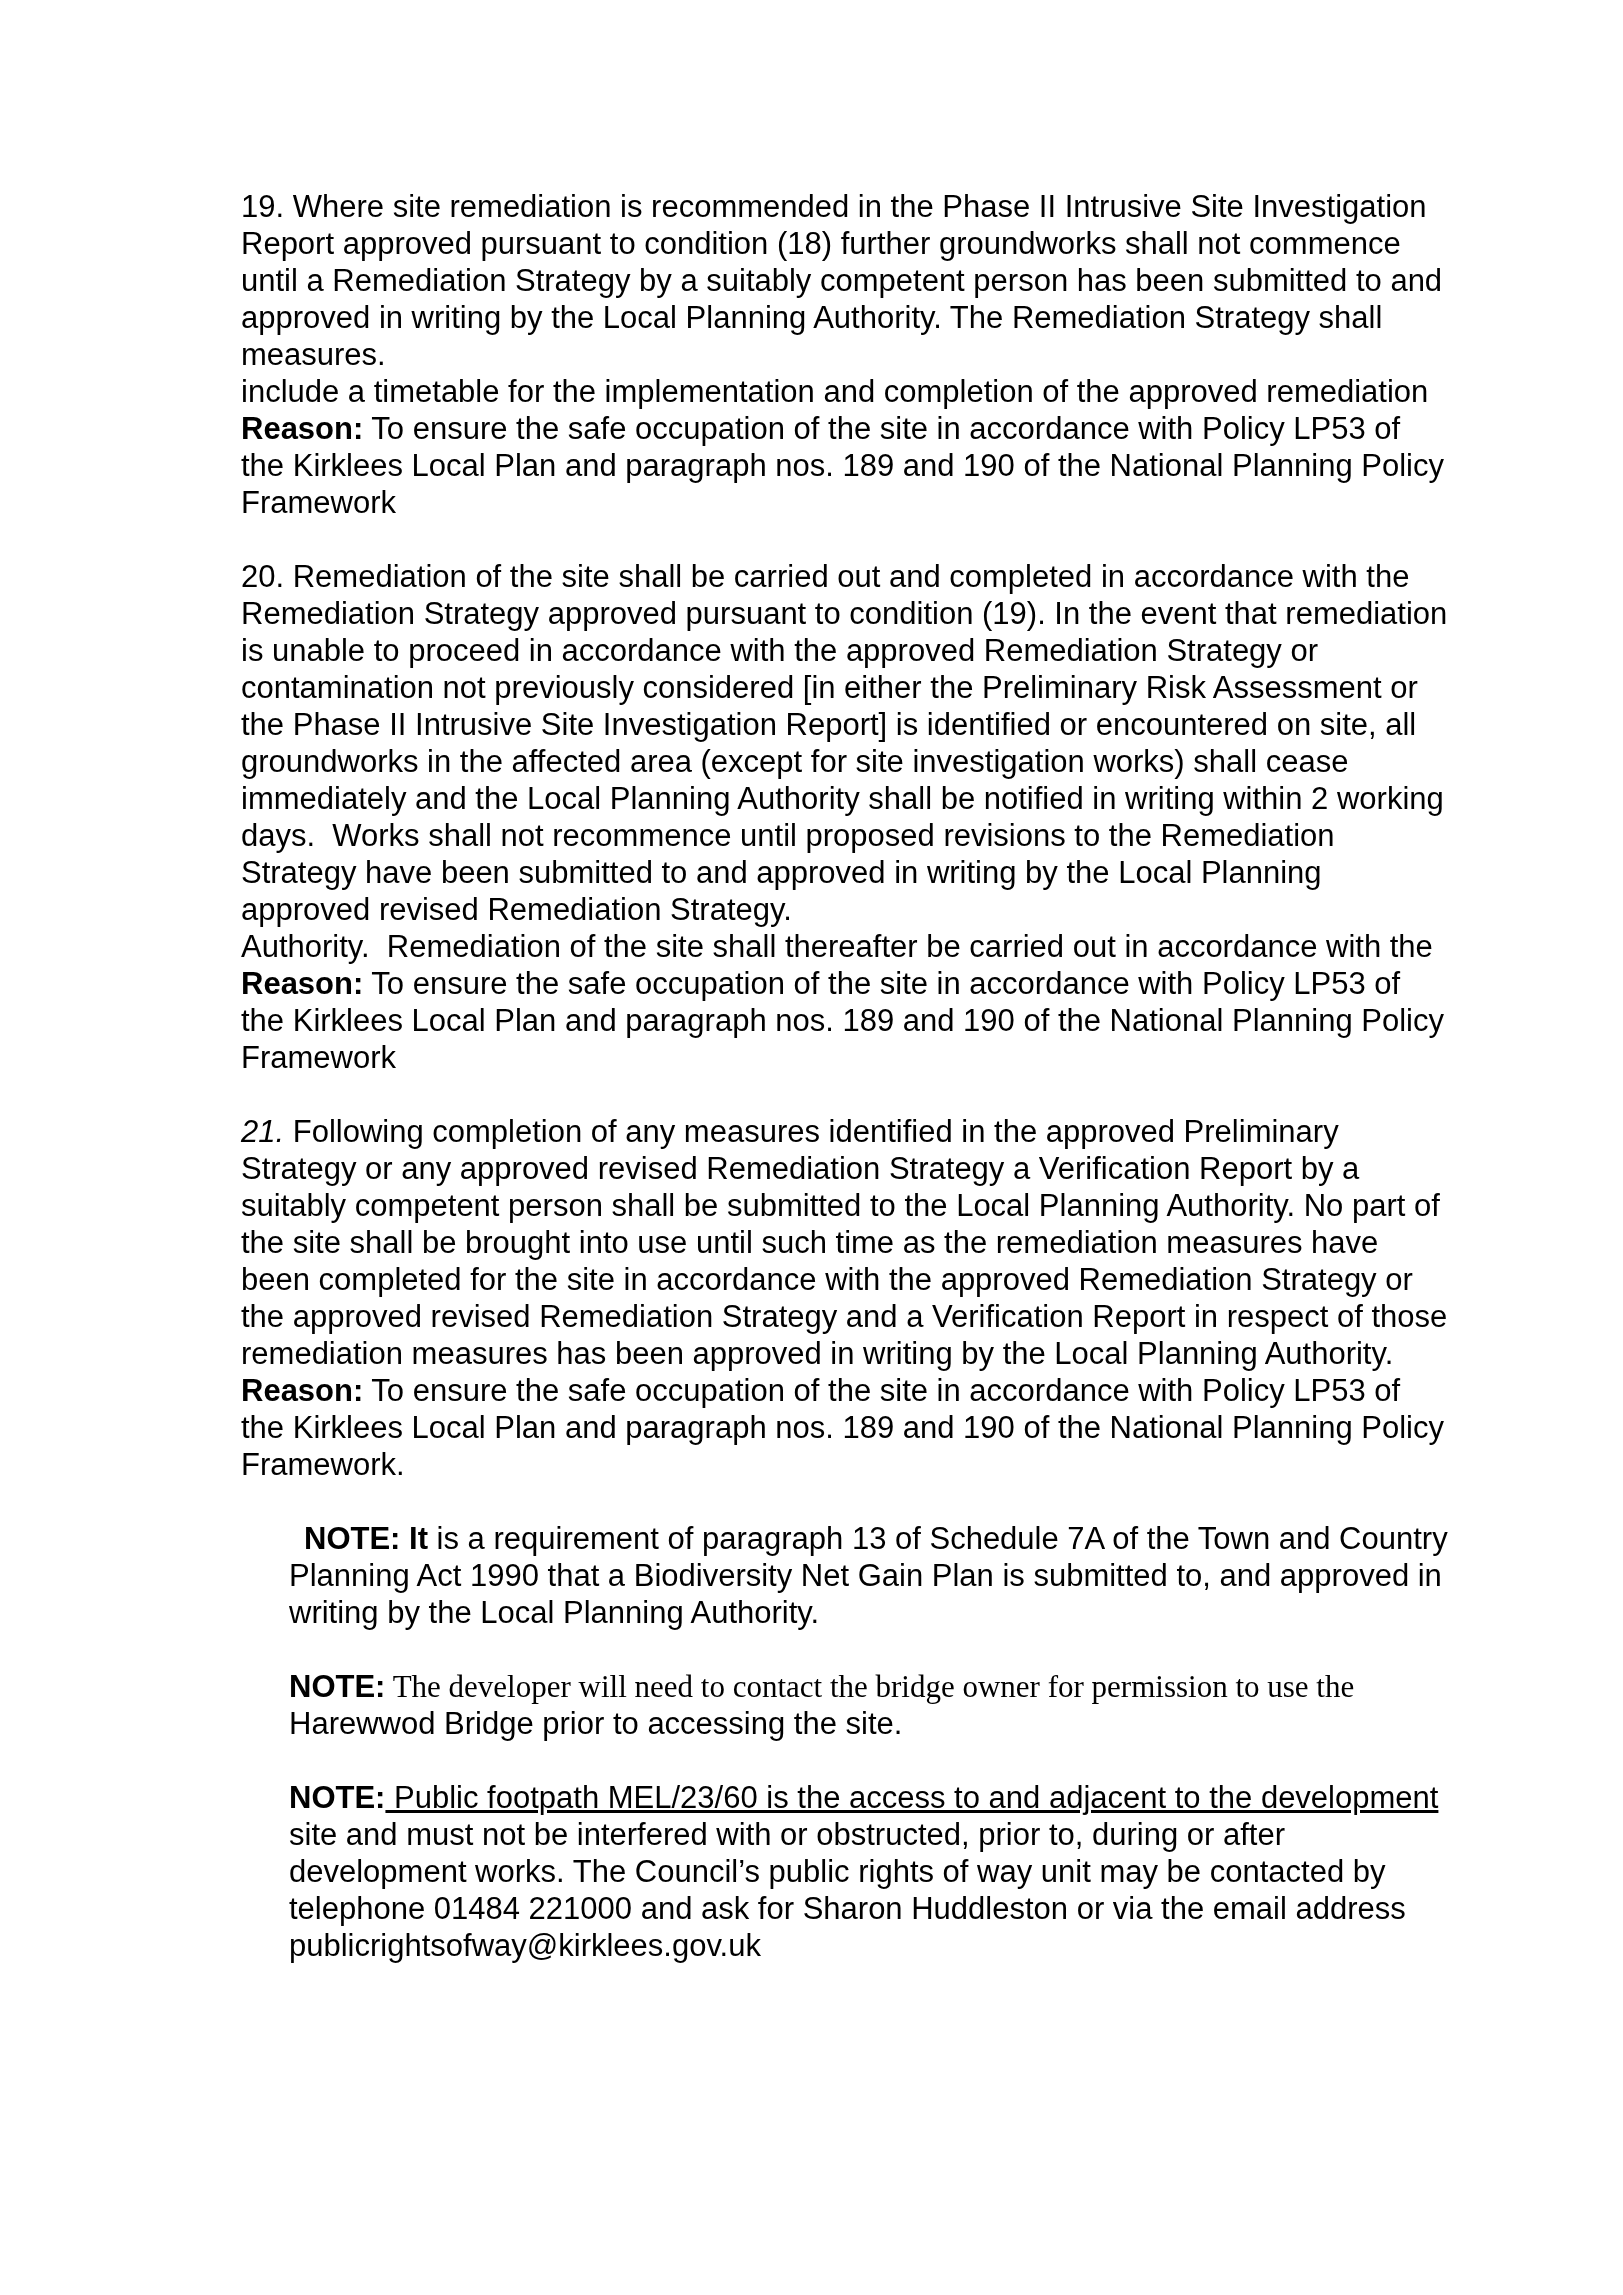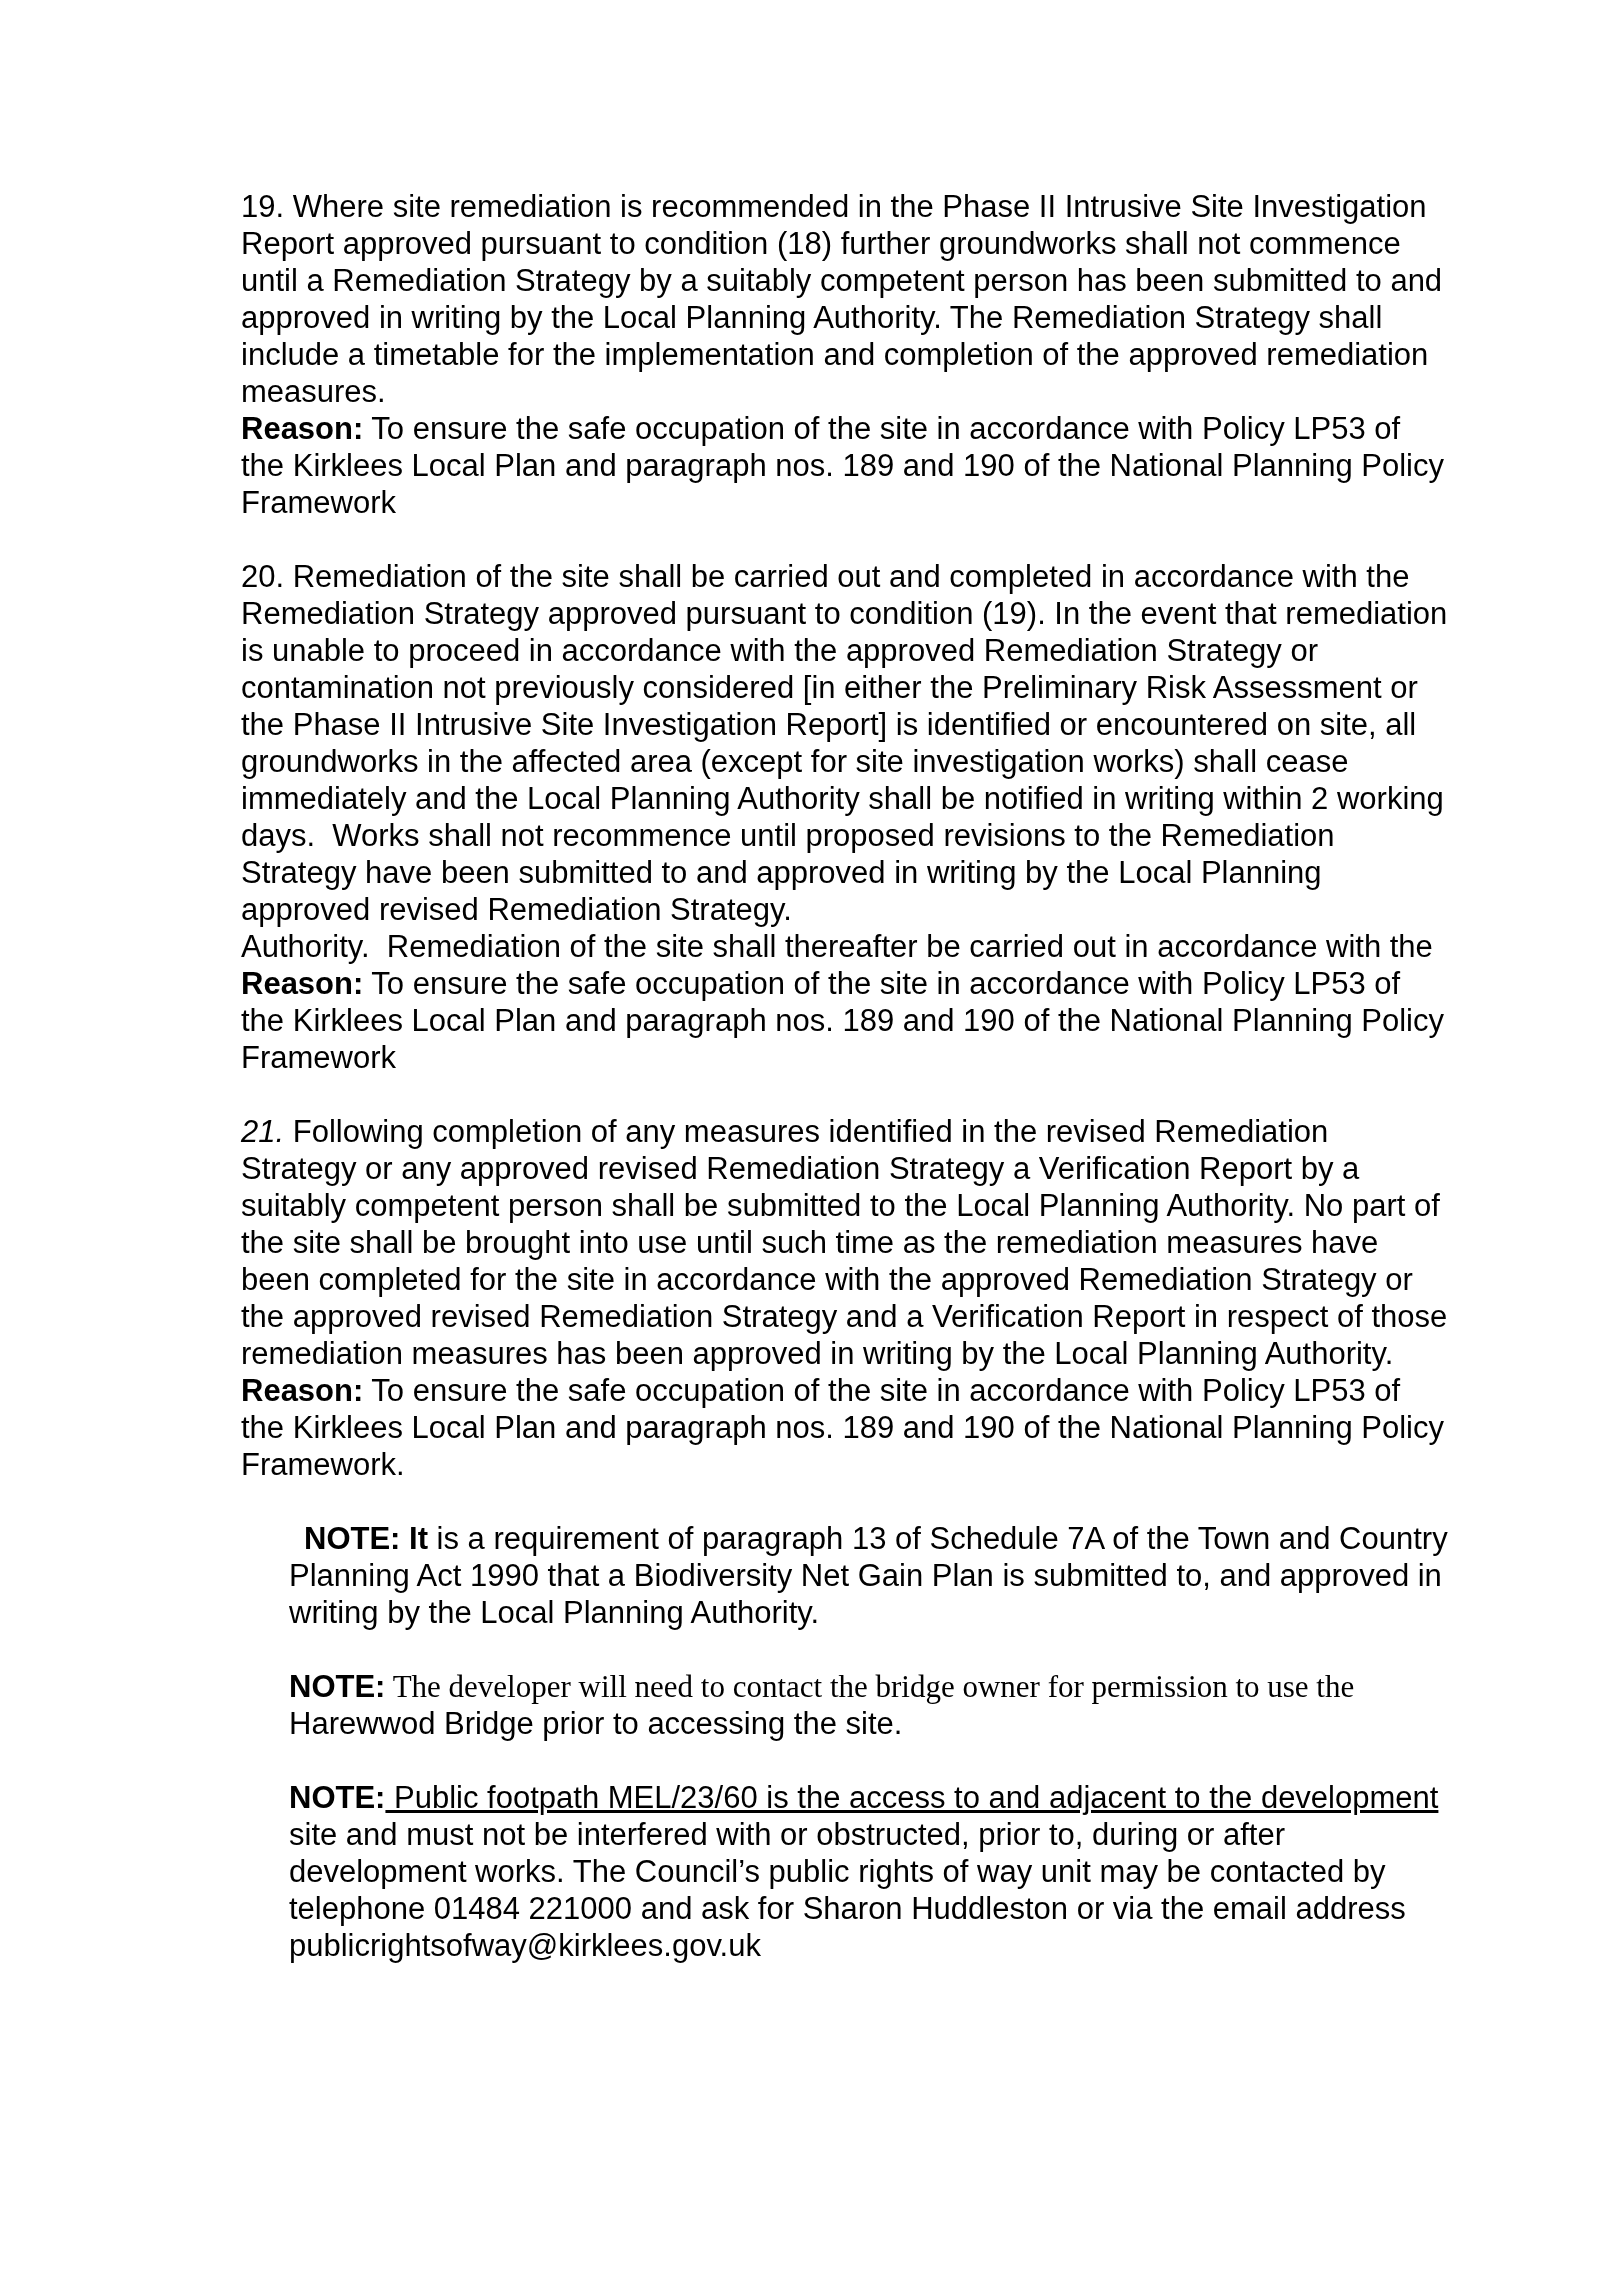--- a/index.html
+++ b/index.html
@@ -54,22 +54,22 @@
 <body>
 
 <div class="page">
   <div class="body-text">
 
     <div class="condition">
       <span class="line"><span style="white-space: pre;">19.</span><span style="white-space: pre;"> Where site remediation is recommended in the Phase II Intrusive Site Investigation</span></span>
       <span class="line">Report approved pursuant to condition (18) further groundworks shall not commence</span>
       <span class="line">until a Remediation Strategy by a suitably competent person has been submitted to and</span>
       <span class="line">approved in writing by the Local Planning Authority. The Remediation Strategy shall</span>
+      <span class="line">measures.</span>
       <span class="line">include a timetable for the implementation and completion of the approved remediation</span>
-      <span class="line">measures.</span>
       <span class="line"><span class="bold" style="white-space: pre;">Reason:</span><span style="white-space: pre;"> To ensure the safe occupation of the site in accordance with Policy LP53 of</span></span>
       <span class="line">the Kirklees Local Plan and paragraph nos. 189 and 190 of the National Planning Policy</span>
       <span class="line">Framework</span>
     </div>
 
     <div class="condition">
       <span class="line"><span style="white-space: pre;">20.</span><span style="white-space: pre;"> Remediation of the site shall be carried out and completed in accordance with the</span></span>
       <span class="line">Remediation Strategy approved pursuant to condition (19). In the event that remediation</span>
       <span class="line">is unable to proceed in accordance with the approved Remediation Strategy or</span>
       <span class="line">contamination not previously considered [in either the Preliminary Risk Assessment or</span>
@@ -79,21 +79,21 @@
       <span class="line" style="white-space: pre;">days.  Works shall not recommence until proposed revisions to the Remediation</span>
       <span class="line">Strategy have been submitted to and approved in writing by the Local Planning</span>
       <span class="line">approved revised Remediation Strategy.</span>
       <span class="line" style="white-space: pre;">Authority.  Remediation of the site shall thereafter be carried out in accordance with the</span>
       <span class="line"><span class="bold" style="white-space: pre;">Reason:</span><span style="white-space: pre;"> To ensure the safe occupation of the site in accordance with Policy LP53 of</span></span>
       <span class="line">the Kirklees Local Plan and paragraph nos. 189 and 190 of the National Planning Policy</span>
       <span class="line">Framework</span>
     </div>
 
     <div class="condition">
-      <span class="line"><span style="white-space: pre; font-style: italic;">21.</span><span style="white-space: pre;"> Following completion of any measures identified in the revised Remediation</span></span>
+      <span class="line"><span style="white-space: pre; font-style: italic;">21.</span><span style="white-space: pre;"> Following completion of any measures identified in the approved Preliminary</span></span>
       <span class="line">Strategy or any approved revised Remediation Strategy a Verification Report by a</span>
       <span class="line">suitably competent person shall be submitted to the Local Planning Authority. No part of</span>
       <span class="line">the site shall be brought into use until such time as the remediation measures have</span>
       <span class="line">been completed for the site in accordance with the approved Remediation Strategy or</span>
       <span class="line">the approved revised Remediation Strategy and a Verification Report in respect of those</span>
       <span class="line">remediation measures has been approved in writing by the Local Planning Authority.</span>
       <span class="line"><span class="bold" style="white-space: pre;">Reason:</span><span style="white-space: pre;"> To ensure the safe occupation of the site in accordance with Policy LP53 of</span></span>
       <span class="line">the Kirklees Local Plan and paragraph nos. 189 and 190 of the National Planning Policy</span>
       <span class="line">Framework.</span>
     </div>

